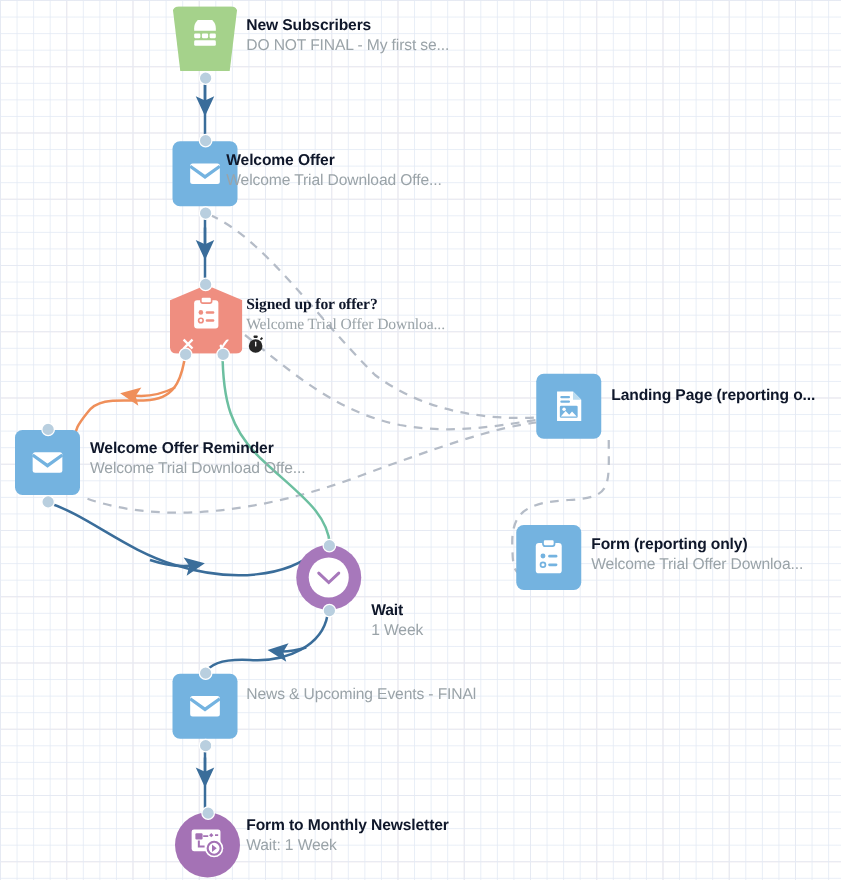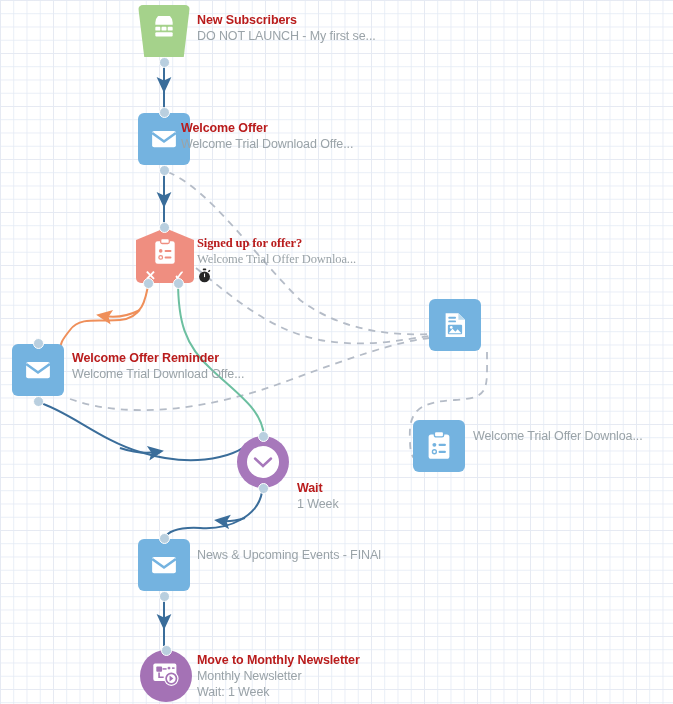--- a/index.html
+++ b/index.html
@@ -70,21 +70,21 @@
   
   .port{
     position:absolute;width:11px;height:11px;border-radius:50%;
     background:#b9cfdf;border:1.5px solid #ffffff;
     box-sizing:border-box;
   }
 
   
   .label{position:absolute;white-space:nowrap;}
   .title{
-    font-size:12.5px;font-weight:bold;color:#b91c1c;line-height:15px;
+    font-size:12.5px;font-weight:bold;color:#0f172a;line-height:15px;
     letter-spacing:-0.1px;
   }
   .sub{
     font-size:12.5px;color:#9aa3a8;line-height:16px;letter-spacing:-0.1px;
   }
   .timer{display:inline-block;vertical-align:-2px;margin-top:1px;}
 </style>
 </head>
 <body>
 
@@ -150,21 +150,21 @@
         <rect x="9.7" y="10" width="4.6" height="3.4" rx="0.8" fill="#fff"></rect>
         <rect x="15.4" y="10" width="4.6" height="3.4" rx="0.8" fill="#fff"></rect>
         <rect x="4" y="15" width="16" height="4" rx="1" fill="#fff"></rect>
       </svg>
     </span>
   </div>
   <div class="port" style="left:21px;top:52px;"></div>
 </div>
 <div class="label" style="left:197px;top:13px;">
   <div class="title">New Subscribers</div>
-  <div class="sub">DO NOT LAUNCH - My first se...</div>
+  <div class="sub">DO NOT FINAL - My first se...</div>
 </div>
 
 <div class="node" style="left:138px;top:113px;">
   <div class="tile">
     <span>
       <svg width="30" height="30" viewBox="0 0 24 24">
         <rect x="2.5" y="5.5" width="19" height="13" rx="1.6" fill="#fff"></rect>
         <path d="M2.5 7.2 L12 14 L21.5 7.2" fill="none" stroke="#74b3e0" stroke-width="2.1"></path>
       </svg>
     </span>
@@ -218,20 +218,21 @@
         <rect x="6.6" y="5.4" width="6.2" height="1.5" rx="0.7" fill="#74b3e0"></rect>
         <rect x="6.6" y="8.3" width="6.2" height="1.5" rx="0.7" fill="#74b3e0"></rect>
         <rect x="6.3" y="11.7" width="11.4" height="7.6" rx="0.8" fill="#74b3e0"></rect>
         <path d="M6.9 18.6 l3.1 -3.6 l2.3 2.4 l1.8 -2 l3 3.2 z" fill="#fff"></path>
         <circle cx="9" cy="13.9" r="1.1" fill="#fff"></circle>
       </svg>
     </span>
   </div>
 </div>
 <div class="label" style="left:489px;top:309px;">
+  <div class="title">Landing Page (reporting o...</div>
 </div>
 
 <div class="node" style="left:12px;top:344px;">
   <div class="tile">
     <span>
       <svg width="30" height="30" viewBox="0 0 24 24">
         <rect x="2.5" y="5.5" width="19" height="13" rx="1.6" fill="#fff"></rect>
         <path d="M2.5 7.2 L12 14 L21.5 7.2" fill="none" stroke="#74b3e0" stroke-width="2.1"></path>
       </svg>
     </span>
@@ -252,20 +253,21 @@
         <rect x="7" y="0.5" width="8" height="4.6" rx="1.4" fill="#fff" stroke="#74b3e0" stroke-width="1.2"></rect>
         <circle cx="7" cy="12" r="1.7" fill="#74b3e0"></circle>
         <rect x="10.6" y="11.1" width="6.4" height="1.9" rx="0.9" fill="#74b3e0"></rect>
         <circle cx="7" cy="18" r="1.7" fill="none" stroke="#74b3e0" stroke-width="1.2"></circle>
         <rect x="10.6" y="17.1" width="6.4" height="1.9" rx="0.9" fill="#74b3e0"></rect>
       </svg>
     </span>
   </div>
 </div>
 <div class="label" style="left:473px;top:428px;">
+  <div class="title">Form (reporting only)</div>
   <div class="sub">Welcome Trial Offer Downloa...</div>
 </div>
 
 <div class="node" style="left:237px;top:436px;">
   <div class="circ wait">
     <div class="inner">
       <svg width="24" height="24" viewBox="0 0 24 24">
         <path d="M4 8.5 L12 16 L20 8.5" fill="none" stroke="#a778bb" stroke-width="2.4" stroke-linecap="round"></path>
       </svg>
     </div>
@@ -306,16 +308,15 @@
         <path d="M7 10.6 v4.2 h4" fill="none" stroke="#a472b5" stroke-width="1.4"></path>
         <circle cx="17.6" cy="16" r="6.3" fill="#fff"></circle>
         <circle cx="17.6" cy="16" r="4.5" fill="none" stroke="#a472b5" stroke-width="1.5"></circle>
         <path d="M16.1 13.4 L19.4 16 L16.1 18.6 Z" fill="#a472b5"></path>
       </svg>
     </span>
   </div>
   <div class="port" style="left:21px;top:-5px;"></div>
 </div>
 <div class="label" style="left:197px;top:653px;">
-  <div class="title">Move to Monthly Newsletter</div>
-  <div class="sub">Monthly Newsletter</div>
+  <div class="title">Form to Monthly Newsletter</div>
   <div class="sub">Wait: 1 Week</div>
 </div>
 
 </body></html>

